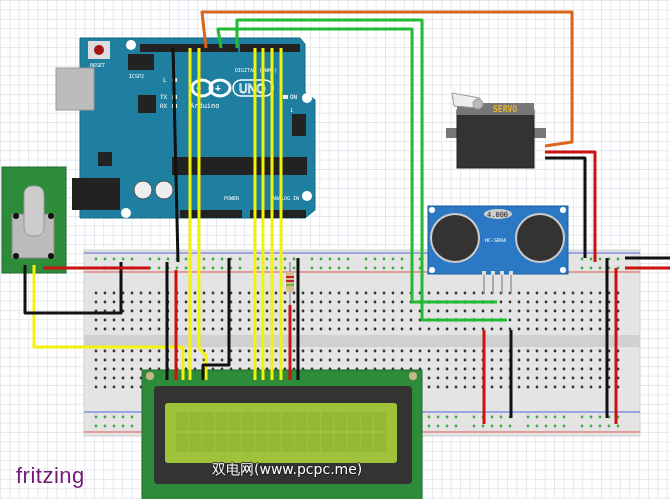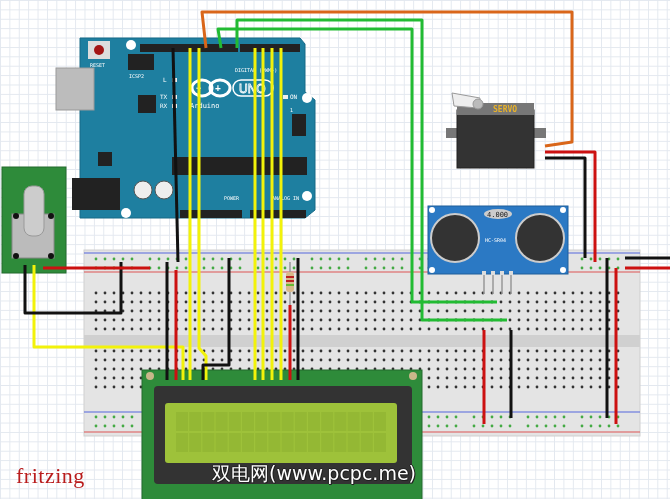--- a/index.html
+++ b/index.html
@@ -5,23 +5,23 @@
   html,body{margin:0;padding:0;}
   body{width:670px;height:499px;overflow:hidden;position:relative;
     background-color:#ffffff;
     background-image:
       linear-gradient(#e3e8ef 1px, transparent 1px),
       linear-gradient(90deg,#e3e8ef 1px, transparent 1px);
     background-size:9.4px 9.4px;
     font-family:"Liberation Sans", sans-serif;}
   #stage{position:absolute;left:0;top:0;width:670px;height:499px;}
   .lbl{font-family:"DejaVu Sans Mono", monospace;}
-  .watermark{position:absolute;left:16px;top:463px;font-size:22px;color:#b91c1c;
-    font-family:Liberation Serif, serif;letter-spacing:0.5px;}
-  .credit{position:absolute;left:212px;top:461px;font-size:19px;color:#fff;
+  .watermark{position:absolute;left:16px;top:463px;font-size:22px;color:#701a75;
+    font-family:Liberation Sans, sans-serif;letter-spacing:0.5px;}
+  .credit{position:absolute;left:212px;top:461px;font-size:14px;color:#fff;
     font-family:"DejaVu Sans", sans-serif;
     text-shadow:1px 1px 0 #222,-1px 0 0 #222,0 -1px 0 #222,1px 0 0 #222,0 1px 0 #222;}
 </style>
 </head>
 <body>
 
 <svg id="stage" width="670" height="499" viewBox="0 0 670 499">
 
   <g>
     <rect x="84" y="250" width="556" height="186" fill="#e4e4e4" stroke="#cfcfcf"></rect>

